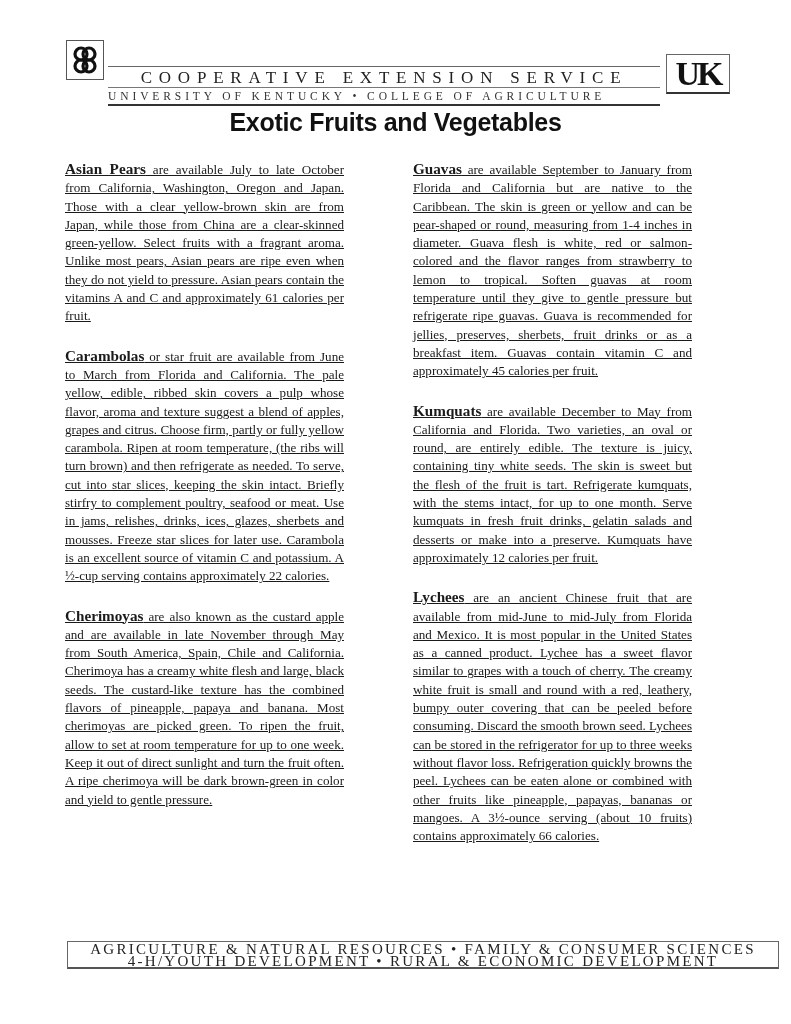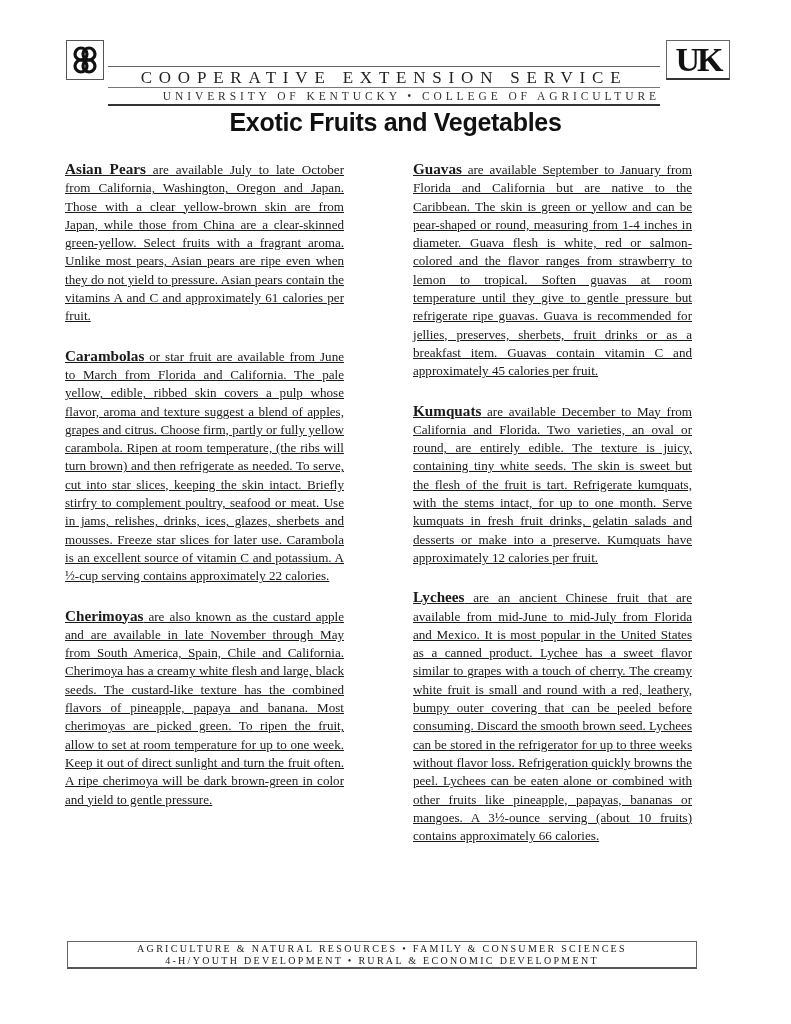--- a/index.html
+++ b/index.html
@@ -3,32 +3,32 @@
 <meta charset="utf-8">
 <style>
   html, body { margin: 0; padding: 0; background: #ffffff; }
   body { width: 791px; height: 1024px; position: relative; overflow: hidden; color: #111; }
 
   .header { position: absolute; left: 66px; top: 40px; width: 664px; height: 42px; }
   .logo-box { position: absolute; left: 0; top: 0; width: 38px; height: 40px; border: 1px solid #555; box-sizing: border-box; display: flex; align-items: center; justify-content: center; }
   .logo-box svg { width: 30px; height: 32px; }
   .banner { position: absolute; left: 42px; top: 0; width: 552px; height: 40px; margin-top: 26px; }
   .banner-top { position: absolute; left: 0; top: 0; width: 100%; height: 22px; border-top: 1px solid #666; border-bottom: 1px solid #777; box-sizing: border-box; text-align: center; font-family: "Liberation Serif", serif; font-size: 17px; letter-spacing: 6.8px; line-height: 21px; color: #222; }
-  .banner-bottom { position: absolute; left: 0; top: 22px; width: 100%; height: 18px; border-bottom: 2px solid #333; box-sizing: border-box; text-align: right; font-family: "Liberation Serif", serif; font-size: 11.5px; letter-spacing: 3.9px; line-height: 16px; color: #333; }
-  .uk-box { position: absolute; right: 0; top: 0; width: 64px; height: 40px; border: 1px solid #666; border-bottom: 2px solid #333; box-sizing: border-box; text-align: center; font-family: "Liberation Serif", serif; font-weight: bold; font-size: 34px; line-height: 38px; letter-spacing: -3px; color: #111; }
+  .banner-bottom { position: absolute; left: 0; top: 22px; width: 100%; height: 18px; border-bottom: 2px solid #333; box-sizing: border-box; text-align: left; font-family: "Liberation Serif", serif; font-size: 11.5px; letter-spacing: 3.9px; line-height: 16px; color: #333; }
+  .uk-box { position: absolute; right: 0; top: 14px; width: 64px; height: 40px; border: 1px solid #666; border-bottom: 2px solid #333; box-sizing: border-box; text-align: center; font-family: "Liberation Serif", serif; font-weight: bold; font-size: 34px; line-height: 38px; letter-spacing: -3px; color: #111; }
 
   .title { position: absolute; left: 0; top: 108px; width: 791px; text-align: center; font-family: Liberation Sans, sans-serif; font-weight: bold; font-size: 25px; letter-spacing: -0.3px; color: #111; }
 
   .col { position: absolute; top: 160px; width: 279px; font-family: "Liberation Serif", serif; font-size: 13.1px; line-height: 18.3px; text-align: justify; color: #1a1a1a; }
   .col.left { left: 65px; }
   .col.right { left: 413px; }
   .entry { margin: 0 0 21px 0; text-decoration: underline; }
   .entry .name { font-weight: bold; font-size: 15.2px; }
 
-  .footer { position: absolute; left: 67px; top: 941px; width: 630px; height: 28px; border: 1px solid #666; border-bottom: 2px solid #555; box-sizing: border-box; text-align: center; font-family: "Liberation Serif", serif; font-size: 10px; letter-spacing: 2.3px; line-height: 12px; color: #222; padding-top: 1px; }
+  .footer { position: absolute; left: 67px; top: 941px; width: 712px; height: 28px; border: 1px solid #666; border-bottom: 2px solid #555; box-sizing: border-box; text-align: center; font-family: "Liberation Serif", serif; font-size: 15px; letter-spacing: 2.3px; line-height: 12px; color: #222; padding-top: 1px; }
 </style>
 </head>
 <body>
 
 <div class="header">
   <div class="logo-box">
     <svg viewBox="0 0 30 32">
       <g fill="none" stroke="#111" stroke-width="3.2">
         <circle cx="11" cy="10" r="6"></circle>
         <circle cx="19" cy="10" r="6"></circle>

